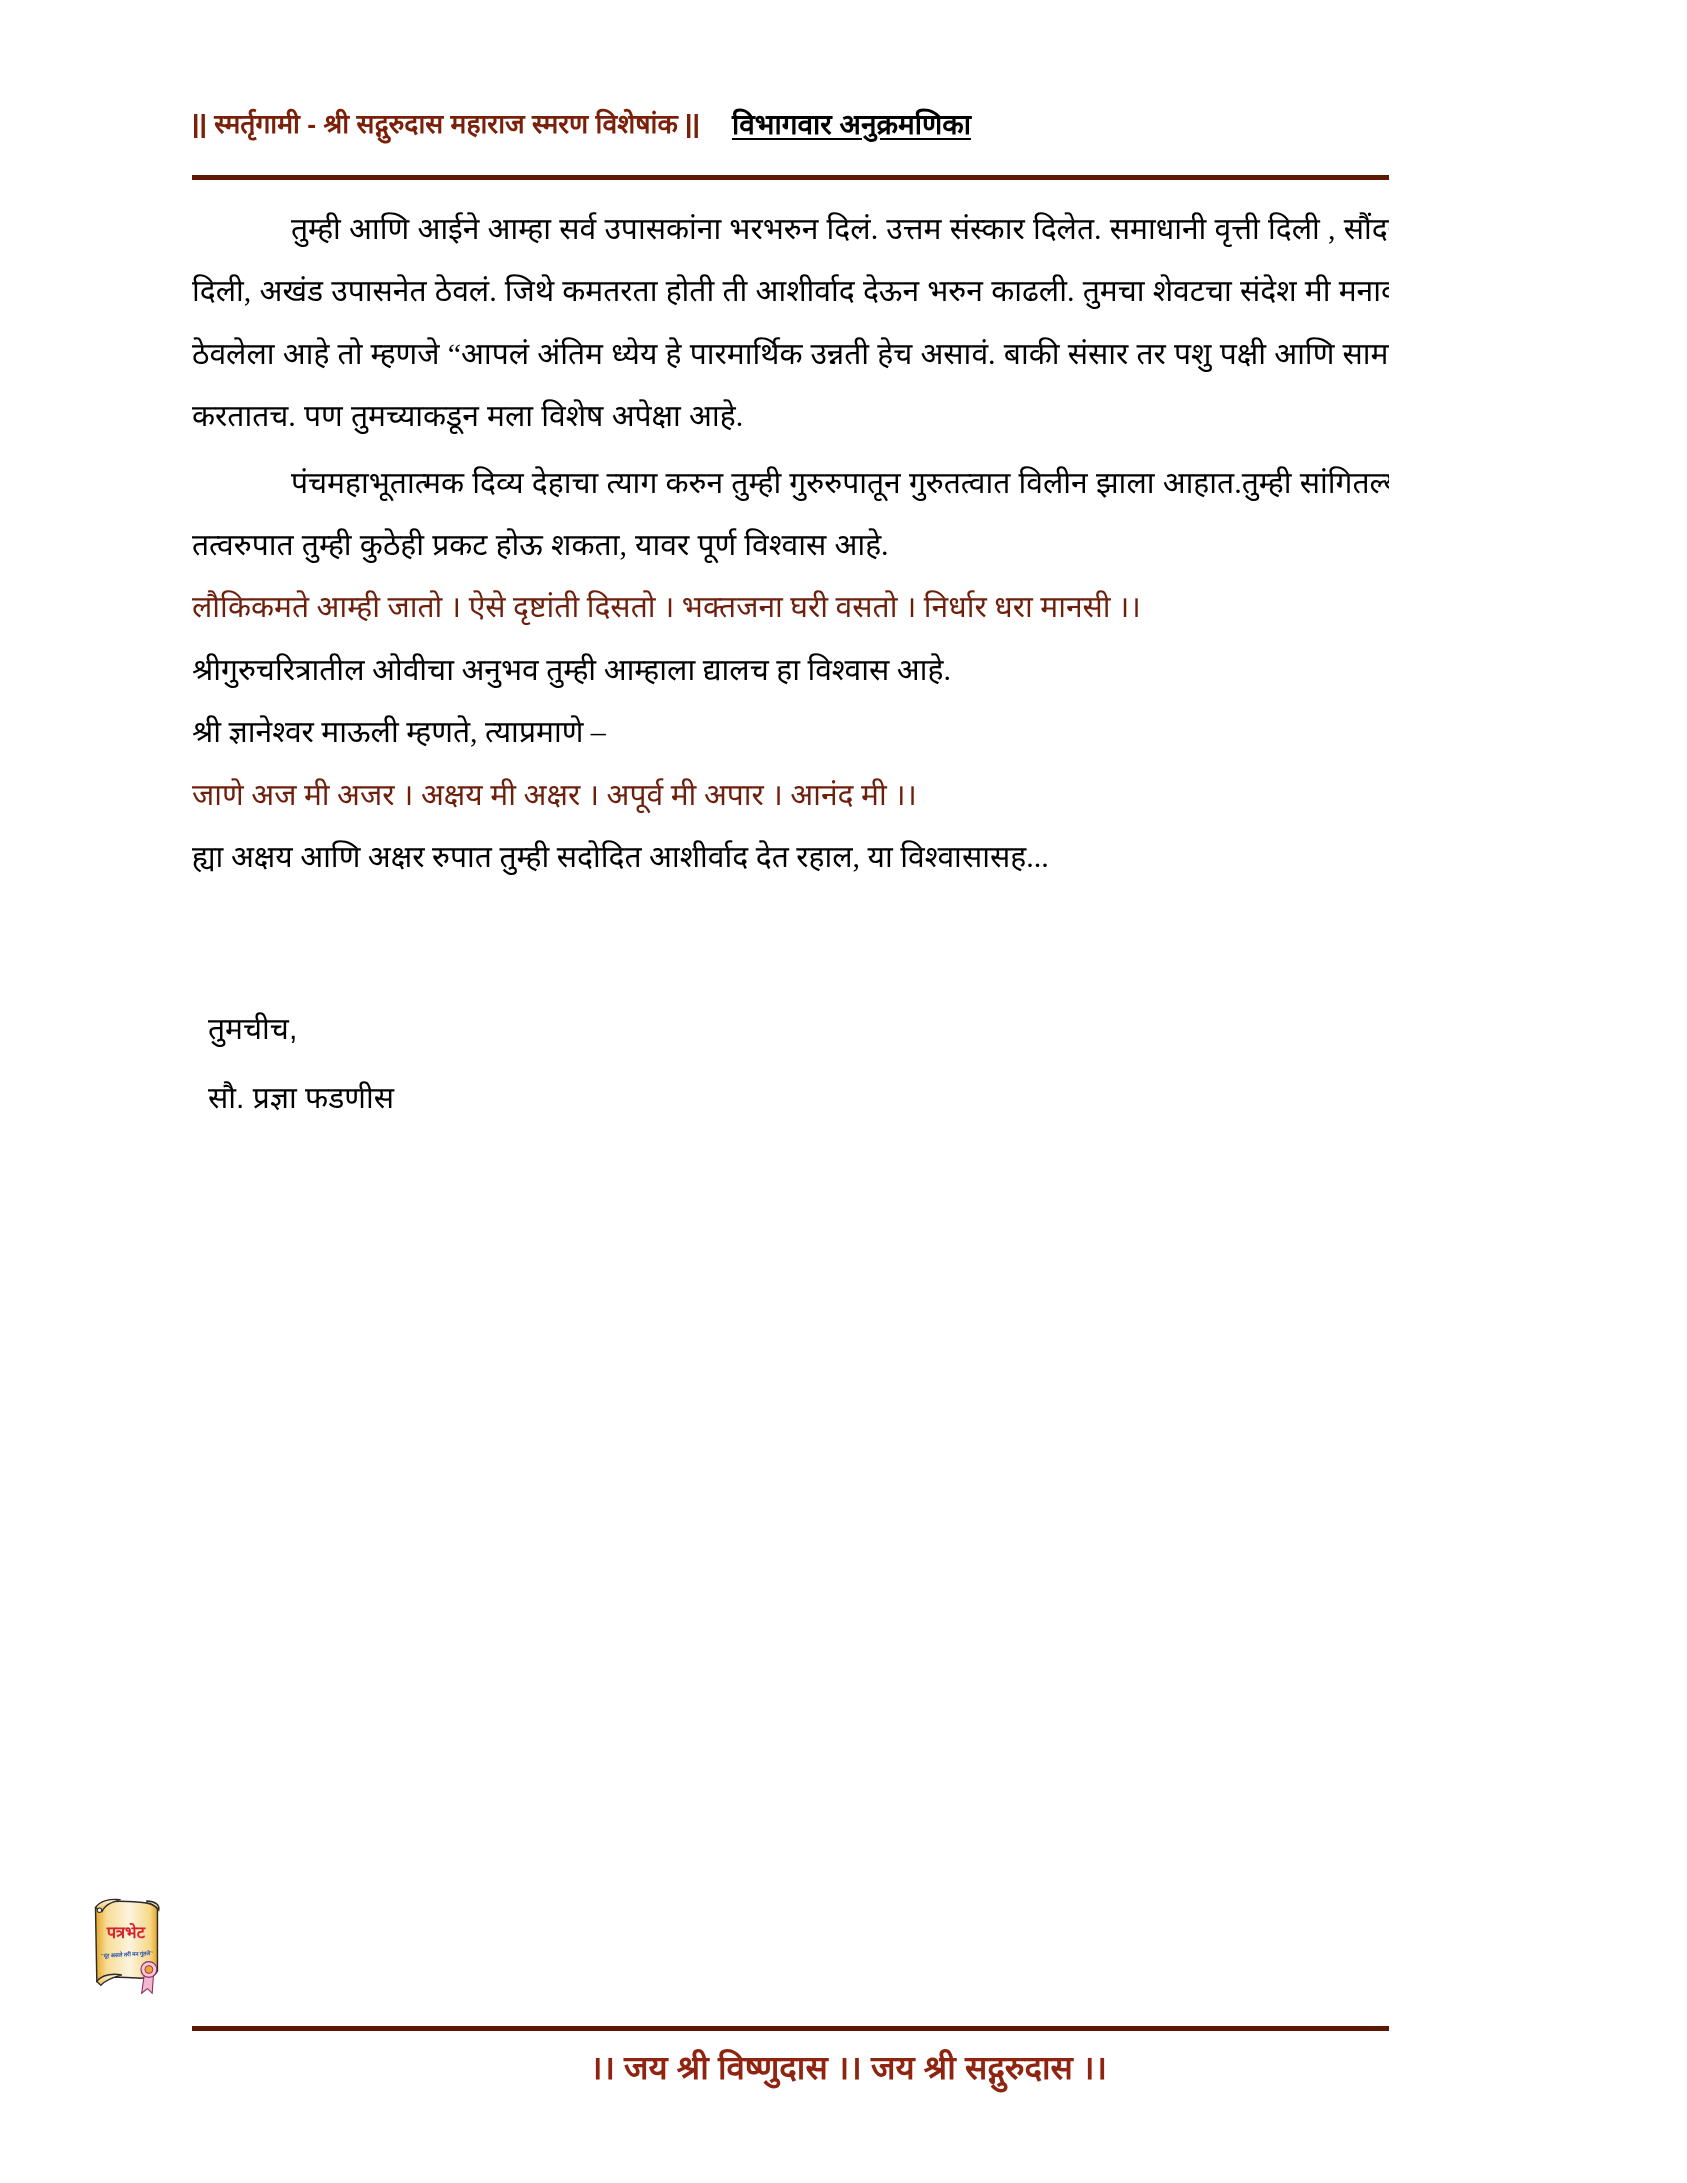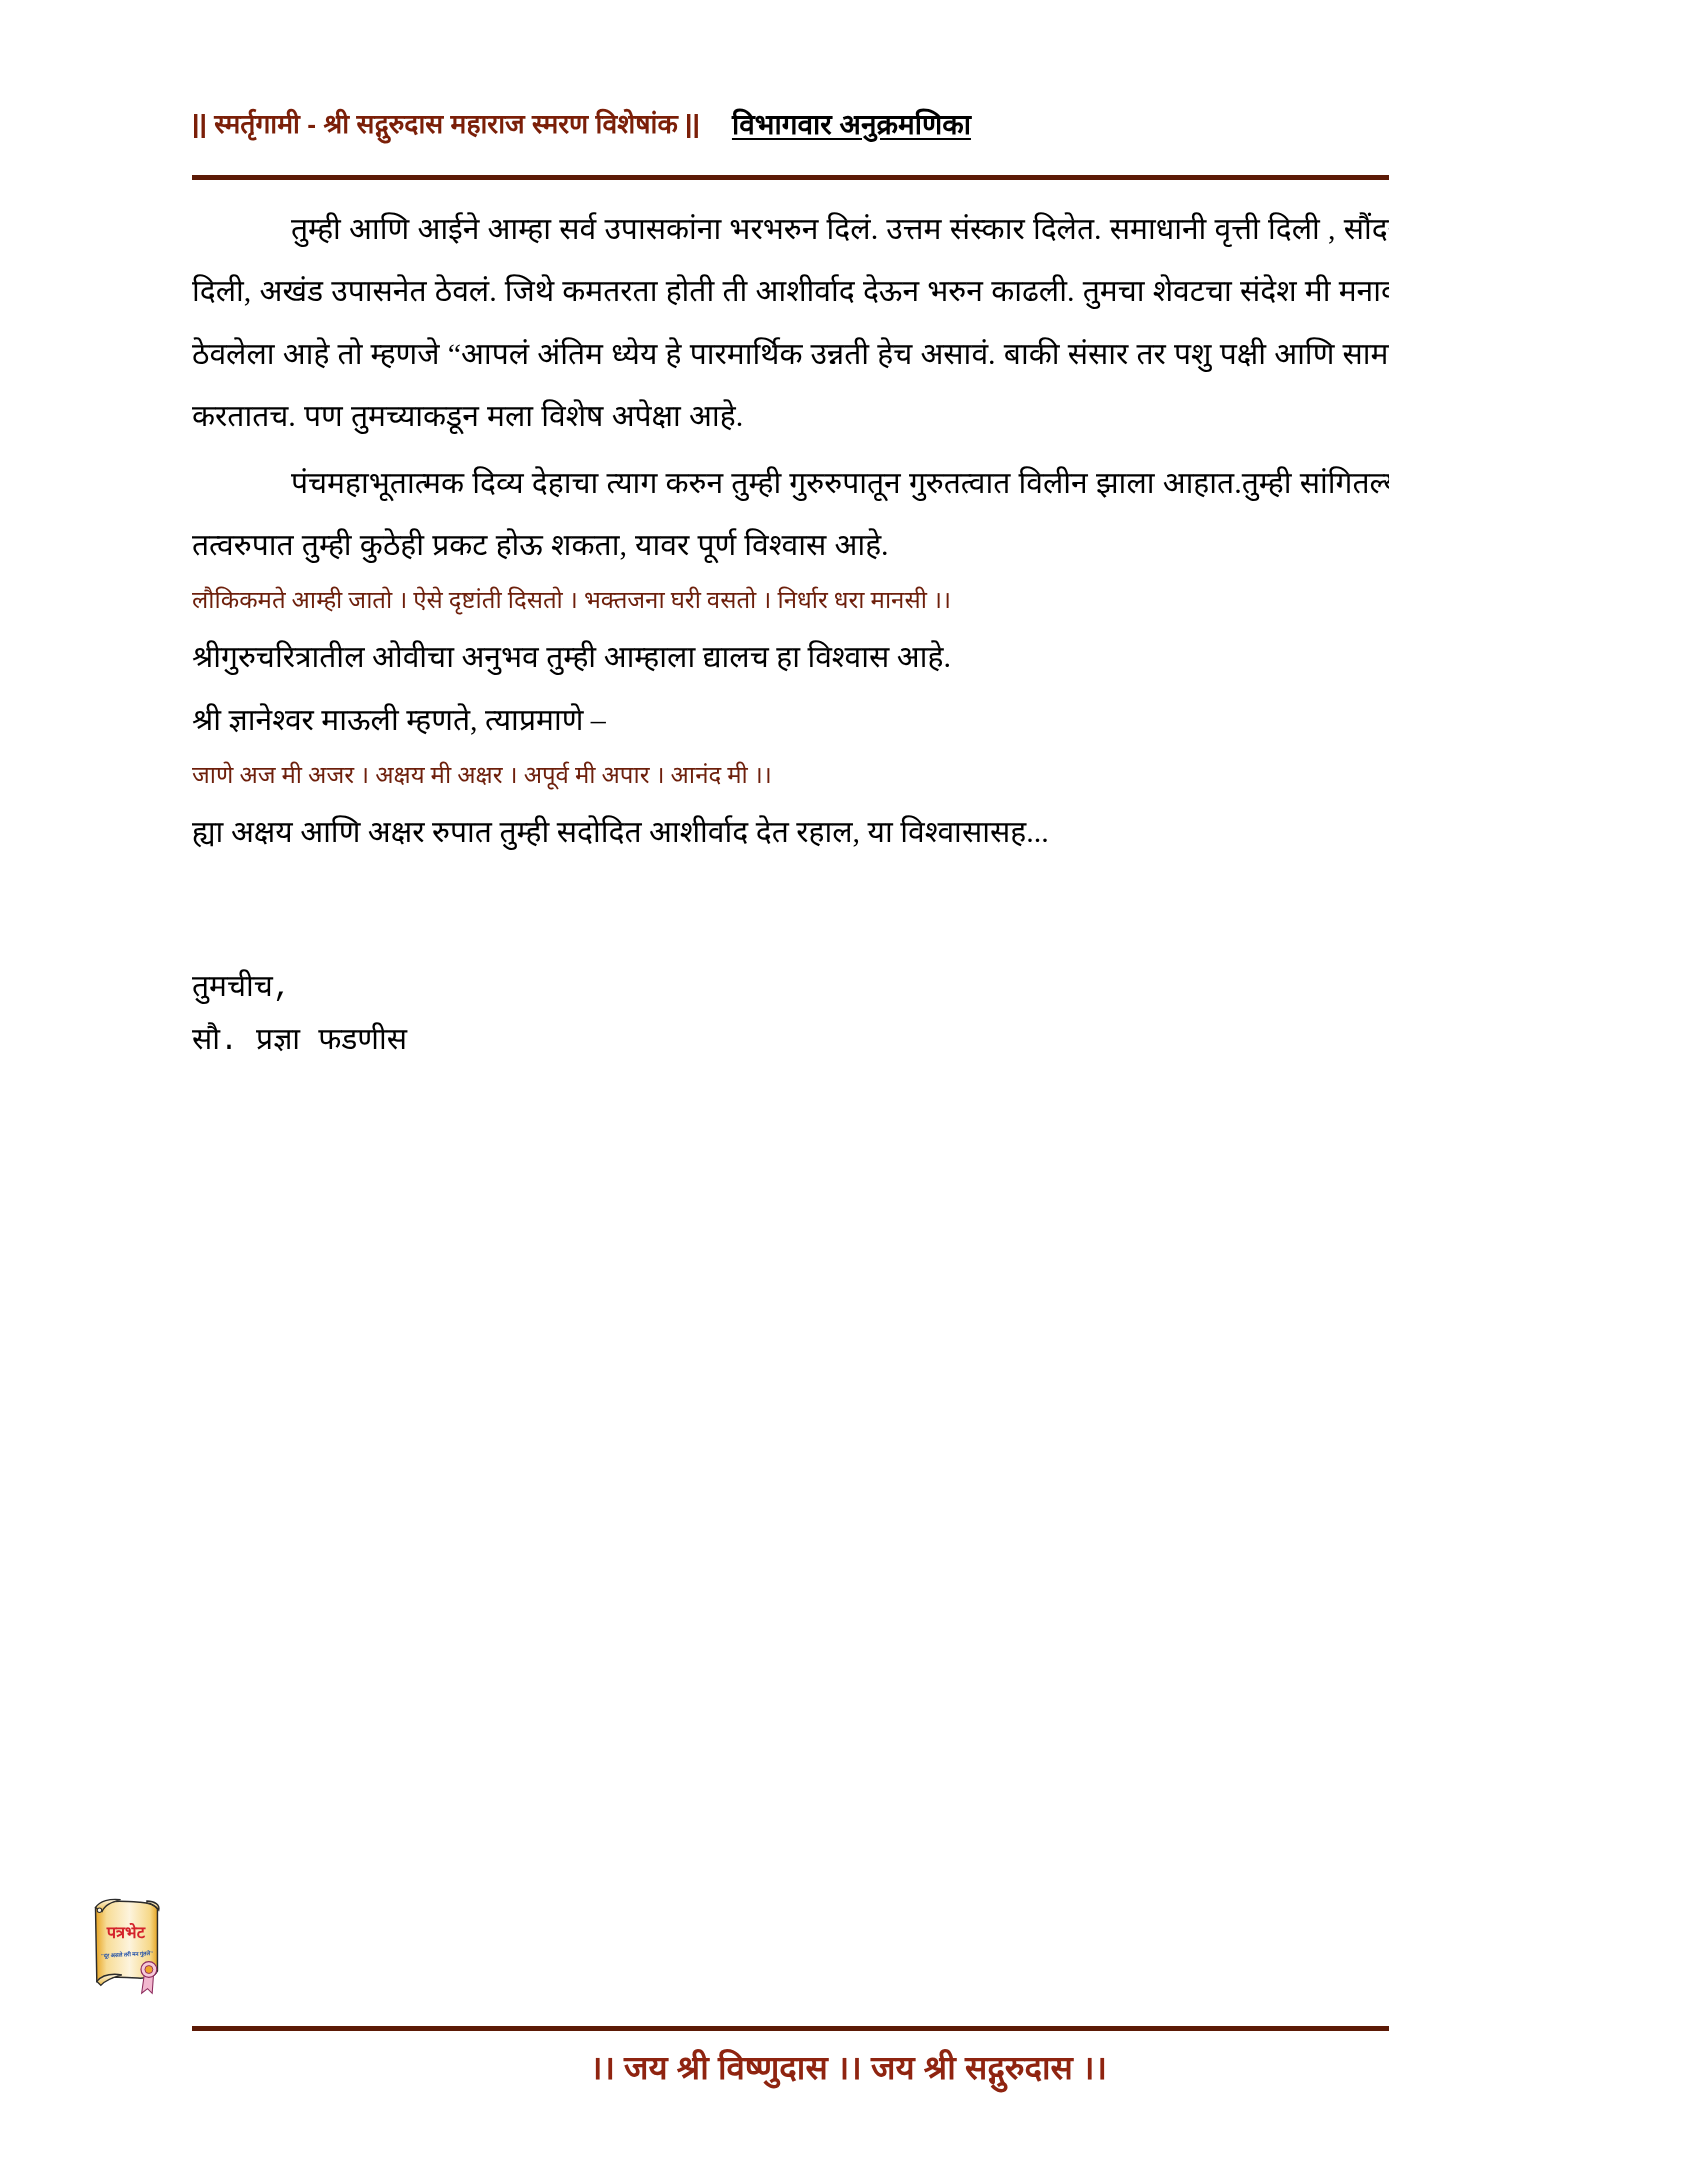--- a/index.html
+++ b/index.html
@@ -82,39 +82,39 @@
     word-spacing: 0.7px;
   }
   .para.indent {
     text-indent: 99px;
   }
   .para.tight {
     margin-bottom: 0;
   }
   .verse {
     font-family: "Liberation Serif", "DejaVu Serif", serif;
-    font-size: 24px;
+    font-size: 30px;
     line-height: 2.08;
     color: #6d1f0b;
     margin: 0;
   }
   .line {
     font-family: "Liberation Serif", "DejaVu Serif", serif;
     font-size: 30px;
     line-height: 2.08;
     color: #000000;
     margin: 0;
   }
   .gap-big { height: 99px; }
   .sign {
-    font-family: Liberation Mono, monospace;
+    font-family: Liberation Sans, sans-serif;
     font-size: 30px;
     line-height: 1.75;
     color: #000000;
-    margin: 0;
+    margin: 16px;
   }
 
   
   .footer-rule {
     position: absolute;
     left: 192px;
     top: 2026px;
     width: 1313px;
     height: 4.6px;
     background: #5c1a06;

